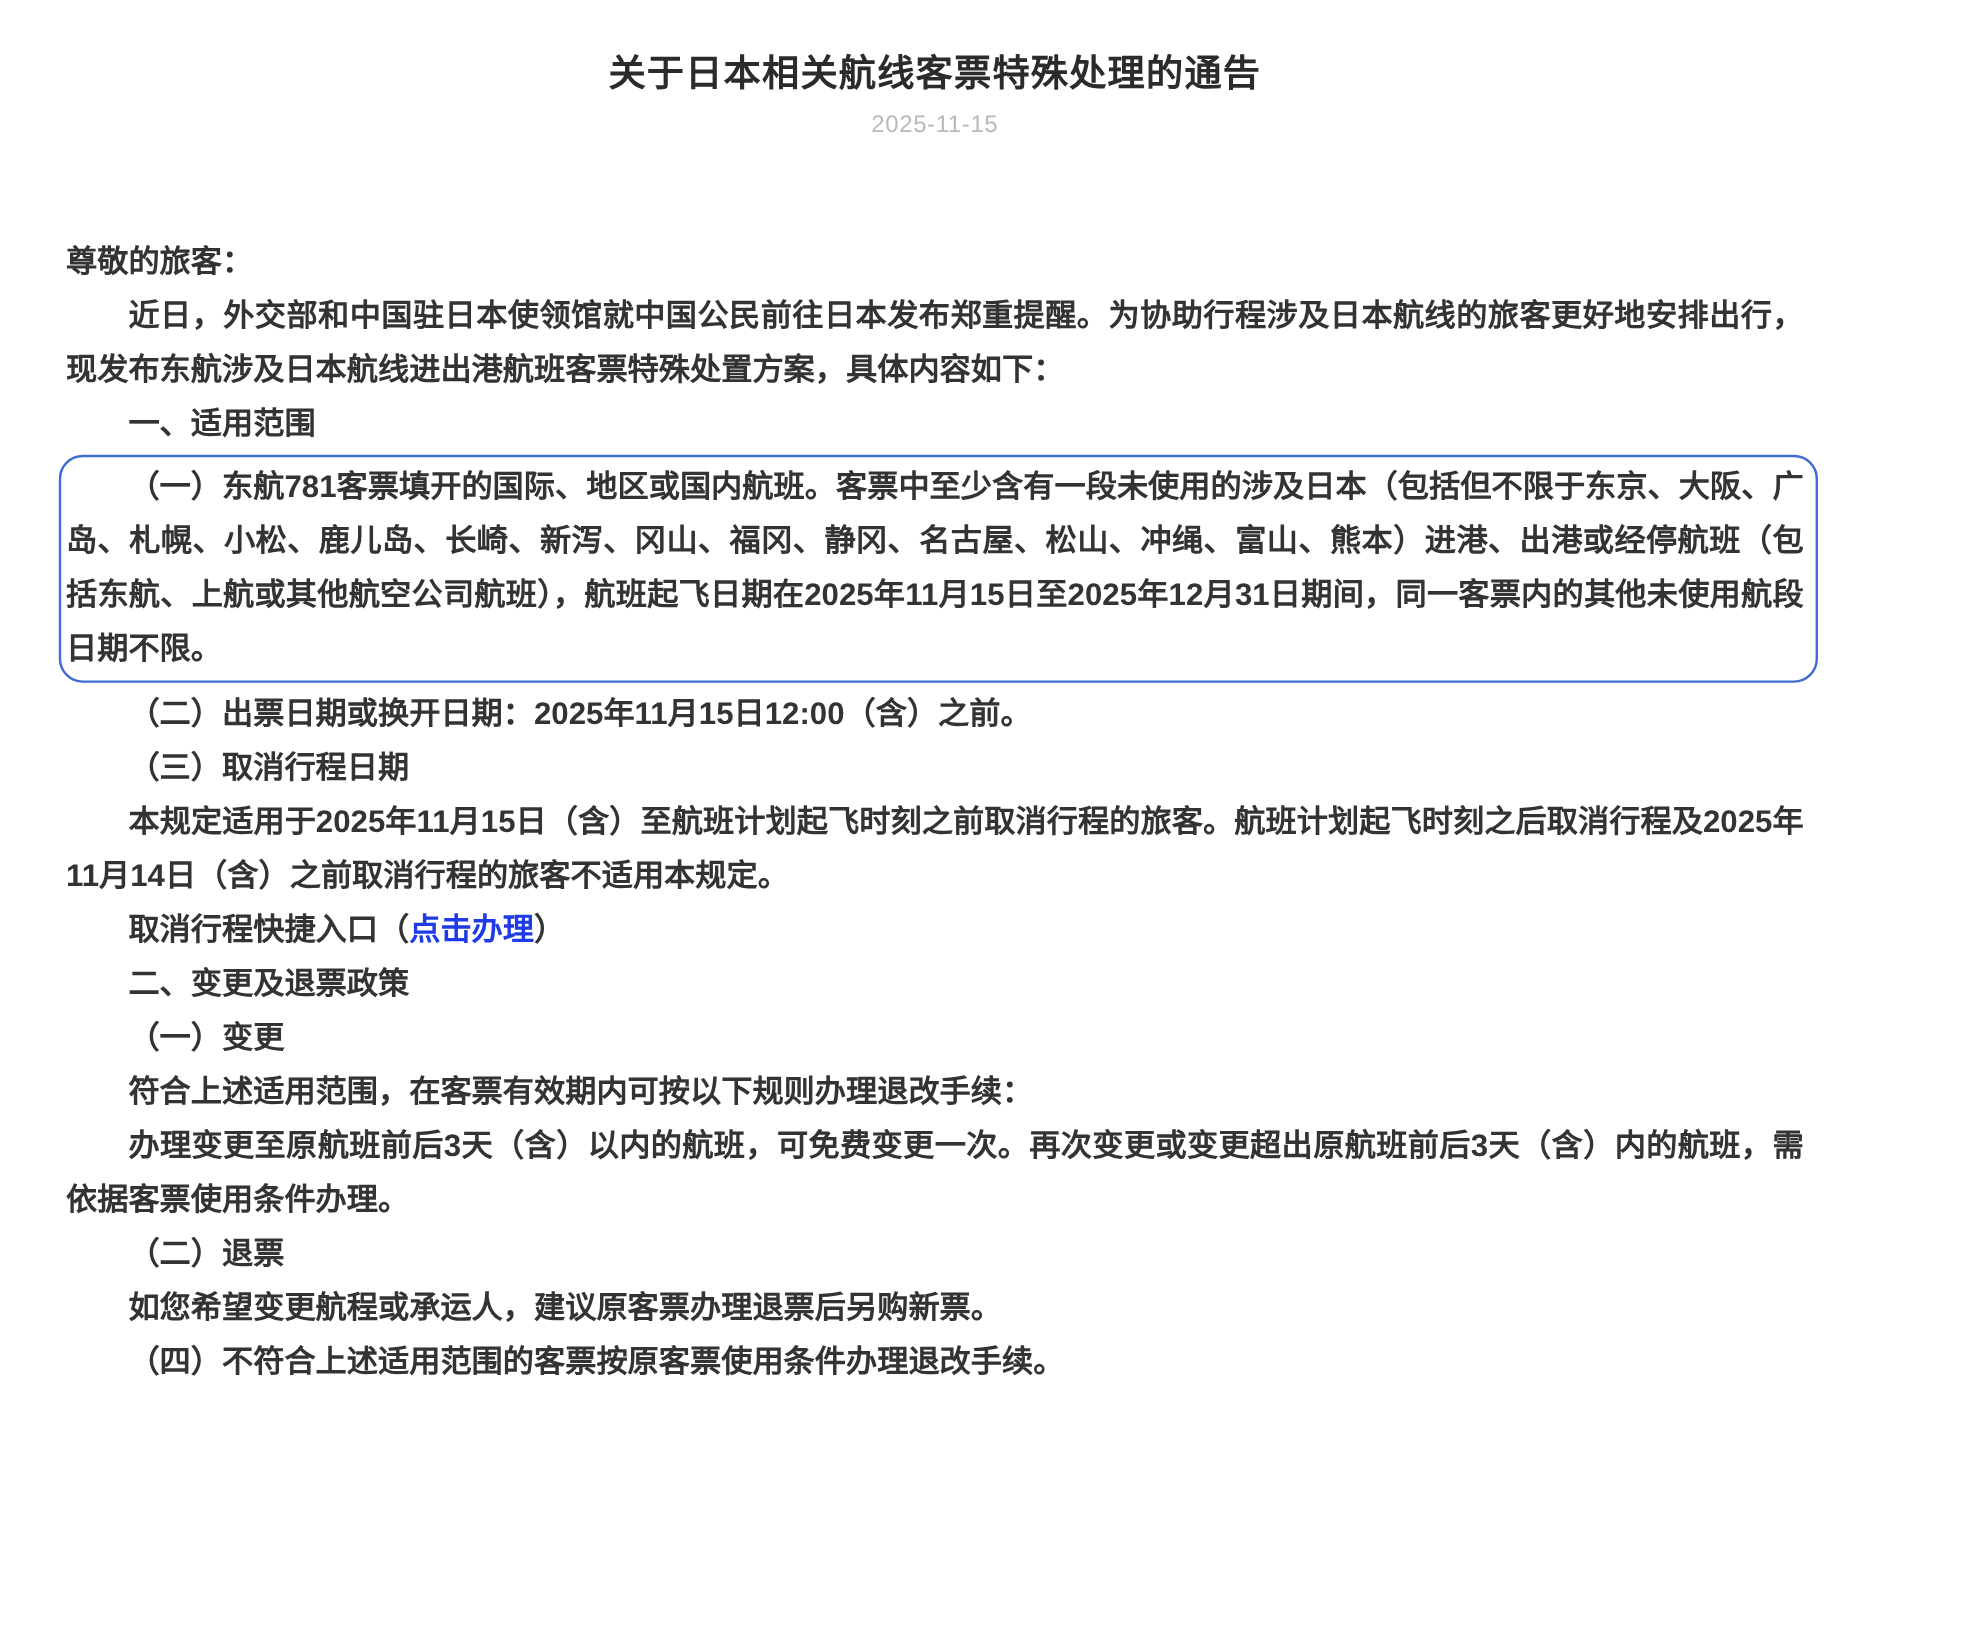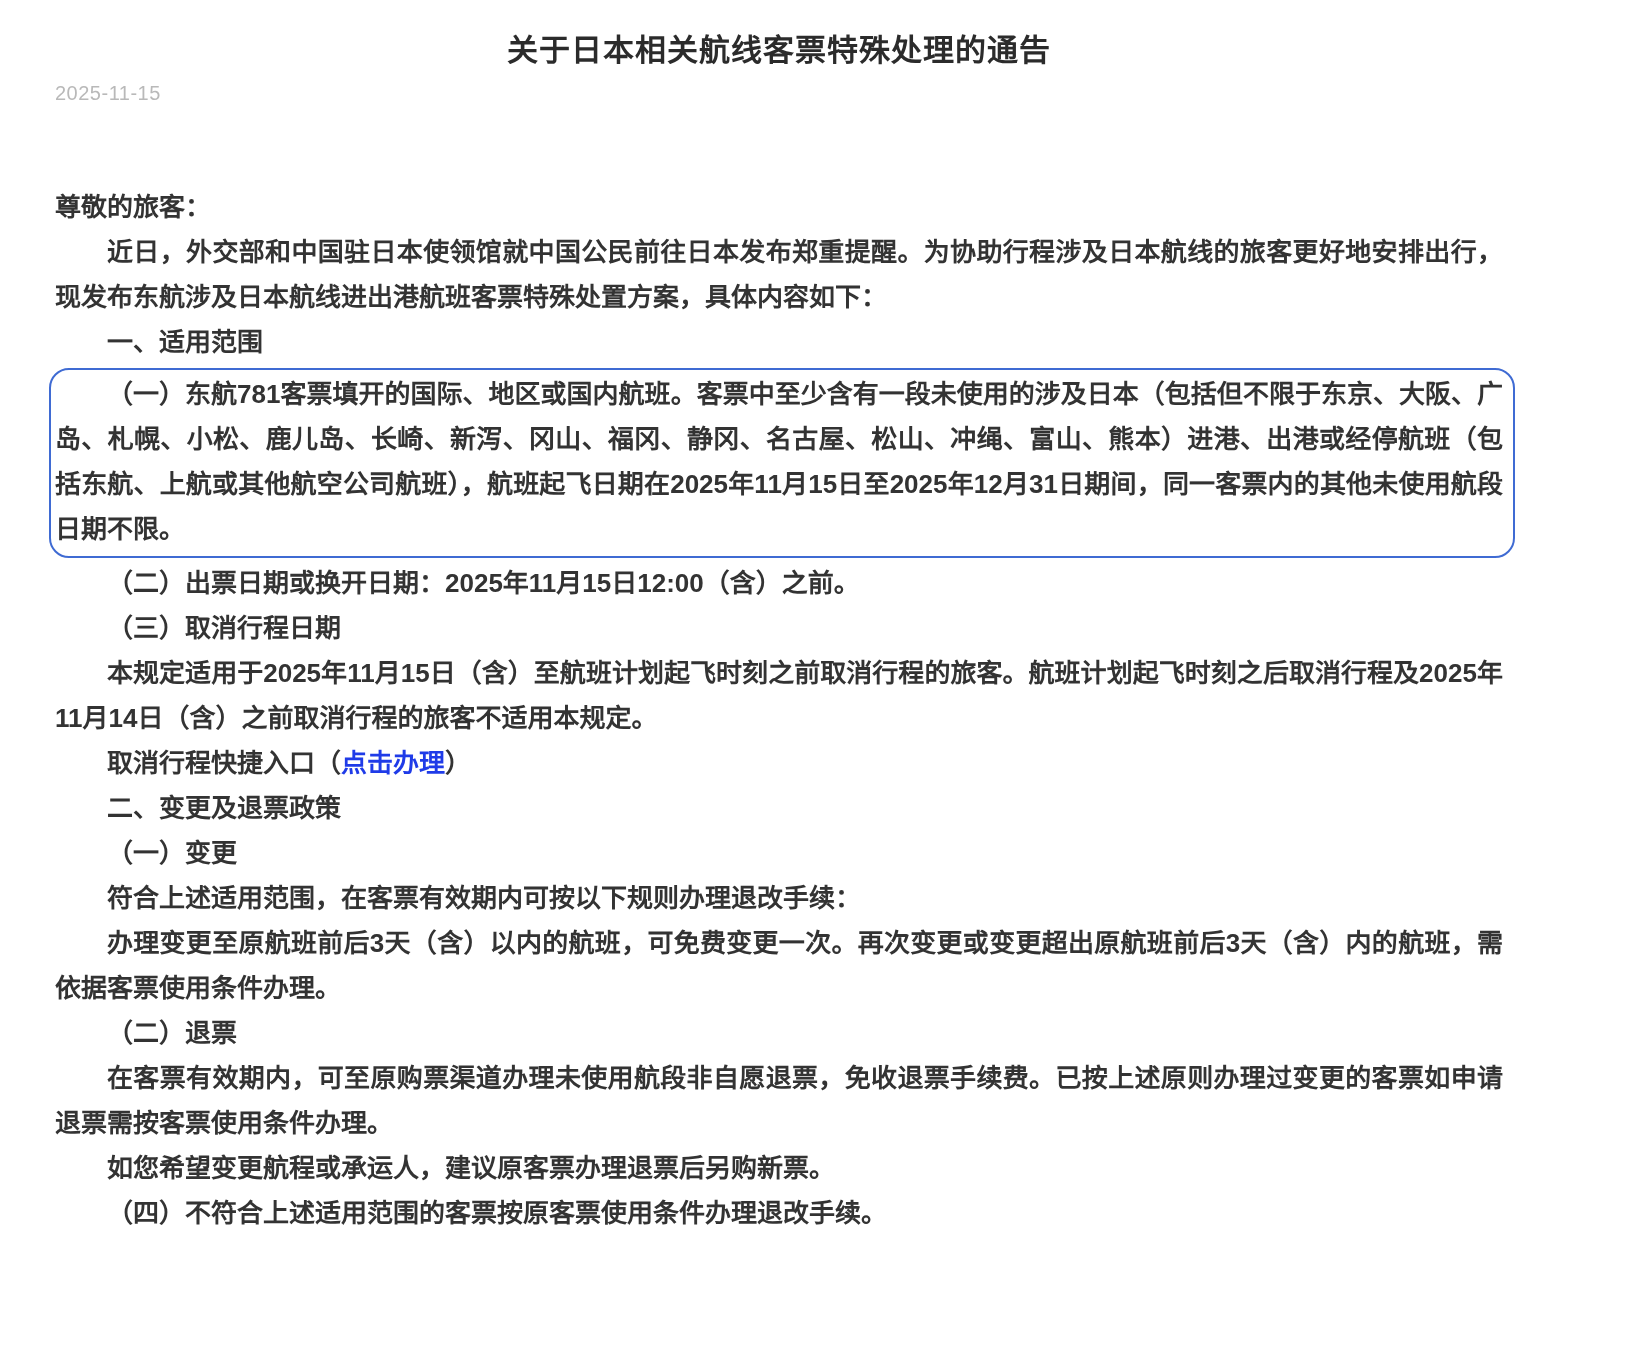--- a/index.html
+++ b/index.html
@@ -8,37 +8,37 @@
     background: #ffffff;
     font-family: "Liberation Sans", "DejaVu Sans", sans-serif;
   }
   .page {
     position: relative;
     width: 1640px;
     height: 1356px;
     box-sizing: border-box;
     background: #ffffff;
     overflow: hidden;
-    padding-top: 25px;
+    padding-top: 36px;
   }
   .content {
     margin-left: 55px;
     width: 1448px;
   }
   .doc-title {
     margin: 0;
     text-align: center;
     font-size: 31px;
     font-weight: 700;
     color: #2b2b2b;
     letter-spacing: 1px;
   }
   .doc-date {
     margin-top: 12px;
-    text-align: left;
+    text-align: center;
     font-size: 20px;
     color: #b9b9b9;
     letter-spacing: 0.5px;
   }
   .doc-body {
     margin-top: 80px;
     font-size: 26px;
     line-height: 45px;
     color: #333333;
     text-align: justify;
@@ -77,18 +77,17 @@
         <p class="para indent boxed">（一）东航781客票填开的国际、地区或国内航班。客票中至少含有一段未使用的涉及日本（包括但不限于东京、大阪、广岛、札幌、小松、鹿儿岛、长崎、新泻、冈山、福冈、静冈、名古屋、松山、冲绳、富山、熊本）进港、出港或经停航班（包括东航、上航或其他航空公司航班），航班起飞日期在2025年11月15日至2025年12月31日期间，同一客票内的其他未使用航段日期不限。</p>
         <p class="para indent">（二）出票日期或换开日期：2025年11月15日12:00（含）之前。</p>
         <p class="para indent">（三）取消行程日期</p>
         <p class="para indent">本规定适用于2025年11月15日（含）至航班计划起飞时刻之前取消行程的旅客。航班计划起飞时刻之后取消行程及2025年11月14日（含）之前取消行程的旅客不适用本规定。</p>
         <p class="para indent"><span>取消行程快捷入口（</span><a class="doc-link" href="#">点击办理</a><span>）</span></p>
         <p class="para indent">二、变更及退票政策</p>
         <p class="para indent">（一）变更</p>
         <p class="para indent">符合上述适用范围，在客票有效期内可按以下规则办理退改手续：</p>
         <p class="para indent">办理变更至原航班前后3天（含）以内的航班，可免费变更一次。再次变更或变更超出原航班前后3天（含）内的航班，需依据客票使用条件办理。</p>
         <p class="para indent">（二）退票</p>
-        <p class="para indent">在客票有效期内，可至原购票渠道办理未使用航段非自愿退票，免收退票手续费。已按上述原则办理过变更的客票如申请退票需按客票使用条件办理。</p>
         <p class="para indent">如您希望变更航程或承运人，建议原客票办理退票后另购新票。</p>
         <p class="para indent">（四）不符合上述适用范围的客票按原客票使用条件办理退改手续。</p>
       </div>
   </div>
 </div>
 
 </body></html>

